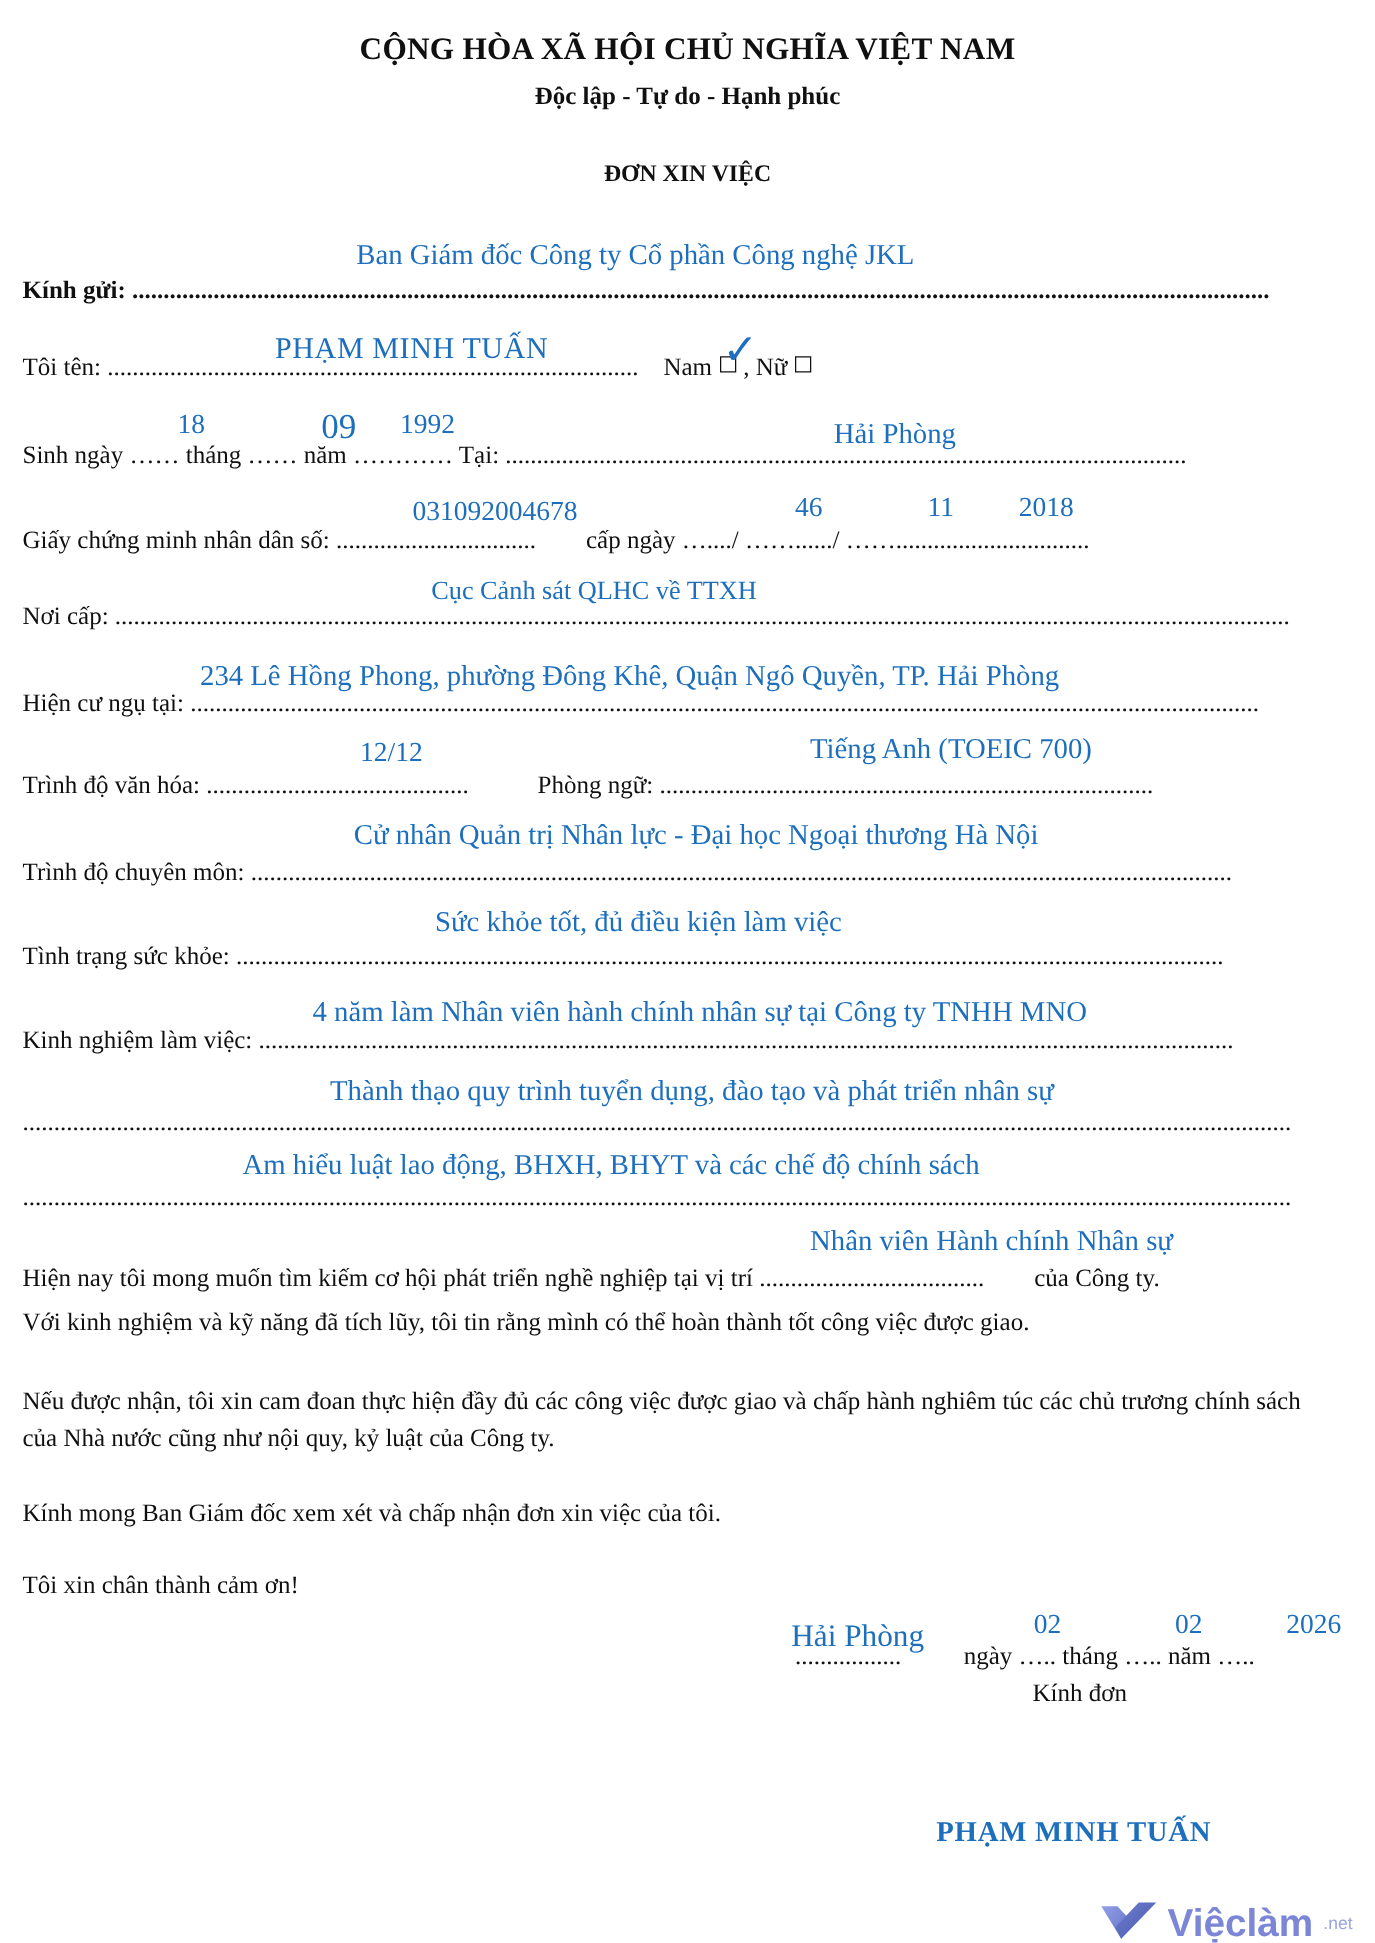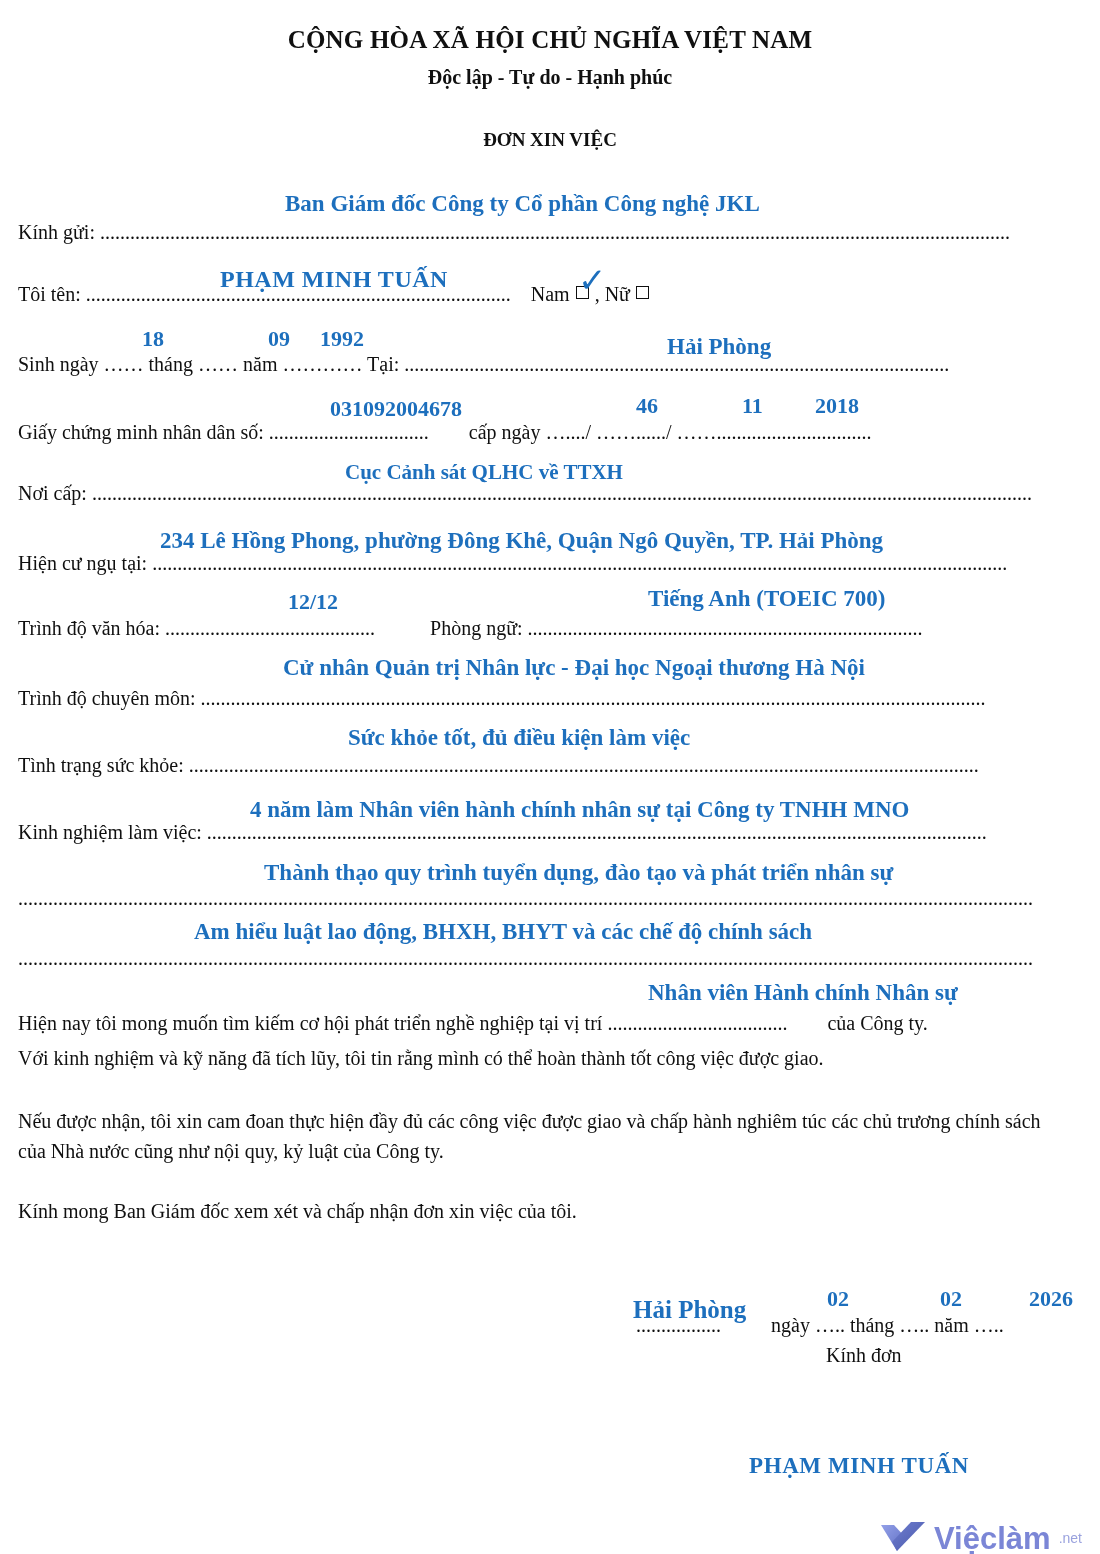--- a/index.html
+++ b/index.html
@@ -52,21 +52,21 @@
     color:#101010;
     letter-spacing:0px;
     overflow:hidden;
     display:inline-block;
     vertical-align:bottom;
   }
   
   .fill{
     position:absolute;
     color:#1d6fbd;
-    font-weight:bold;
+    font-weight:normal;
     font-family:"Liberation Serif","DejaVu Serif",serif;
     white-space:nowrap;
     line-height:1;
   }
 
   
   .cbox{
     display:inline-block;
     width:11px;height:11px;
     border:1px solid #101010;
@@ -127,39 +127,39 @@
 </head>
 <body>
 
 <div class="page">
 
   <div class="hdr-nation">CỘNG HÒA XÃ HỘI CHỦ NGHĨA VIỆT NAM</div>
   <div class="hdr-motto">Độc lập - Tự do - Hạnh phúc</div>
   <div class="hdr-title">ĐƠN XIN VIỆC</div>
 
   <div class="fill" style="left:285px; top:166px; font-size:23px;">Ban Giám đốc Công ty Cổ phần Công nghệ JKL</div>
-  <div class="row" style="position:absolute; left:18px; top:196px;">
+  <div class="row" style="position:absolute; left:18px; top:196px;font-weight:bold;">
     <span class="label">Kính gửi:</span>
     <span class="dots" style="width:925px;">......................................................................................................................................................................................</span>
   </div>
 
   <div class="fill" style="left:220px; top:241px; font-size:24px; letter-spacing:.5px;">PHẠM MINH TUẤN</div>
   <div class="row" style="position:absolute; left:18px; top:258px;">
     <span class="label">Tôi tên:</span>
     <span class="dots" style="width:440px;">.....................................................................................</span>
     <span class="label">Nam</span>
     <span class="cbox"></span>
     <span class="label">,</span>
     <span class="label">Nữ</span>
     <span class="cbox"></span>
   </div>
   <span class="tick" style="left:578px; top:237px; font-size:34px;">✓</span>
 
   <div class="fill" style="left:142px; top:302px; font-size:22px;">18</div>
-  <div class="fill" style="left:268px; top:302px; font-size:22px;">09</div>
+  <div class="fill" style="left:257px; top:302px; font-size:28px;">09</div>
   <div class="fill" style="left:320px; top:302px; font-size:22px;">1992</div>
   <div class="fill" style="left:667px; top:309px; font-size:23px;">Hải Phòng</div>
   <div class="row" style="position:absolute; left:18px; top:328px;">
     <span class="label">Sinh ngày</span>
     <span class="dots"> …… </span>
     <span class="label">tháng</span>
     <span class="dots"> …… </span>
     <span class="label">năm</span>
     <span class="dots"> ………… </span>
     <span class="label">Tại:</span>
@@ -234,20 +234,21 @@
     <span class="dots" style="width:215px;">....................................</span>
     <span class="label">của Công ty.</span>
   </div>
 
   <div class="para" style="position:absolute; left:18px; top:1017px; width:1055px;">Với kinh nghiệm và kỹ năng đã tích lũy, tôi tin rằng mình có thể hoàn thành tốt công việc được giao.</div>
 
   <div class="para" style="position:absolute; left:18px; top:1080px; width:1050px;">Nếu được nhận, tôi xin cam đoan thực hiện đầy đủ các công việc được giao và chấp hành nghiêm túc các chủ trương chính sách của Nhà nước cũng như nội quy, kỷ luật của Công ty.</div>
 
   <div class="para" style="position:absolute; left:18px; top:1170px; width:1050px;">Kính mong Ban Giám đốc xem xét và chấp nhận đơn xin việc của tôi.</div>
 
+  <div class="para" style="position:absolute; left:18px; top:1227px; width:1050px;">Tôi xin chân thành cảm ơn!</div>
 
   <div class="fill" style="left:633px; top:1271px; font-size:25px;">Hải Phòng</div>
   <div class="fill" style="left:827px; top:1262px; font-size:22px;">02</div>
   <div class="fill" style="left:940px; top:1262px; font-size:22px;">02</div>
   <div class="fill" style="left:1029px; top:1262px; font-size:22px;">2026</div>
 
   <div class="closing" style="left:636px; top:1288px;">
     <span class="dots" style="width:130px;display:inline-block;">.................</span>
     <span class="label">ngày</span>
     <span class="dots"> ….. </span>

